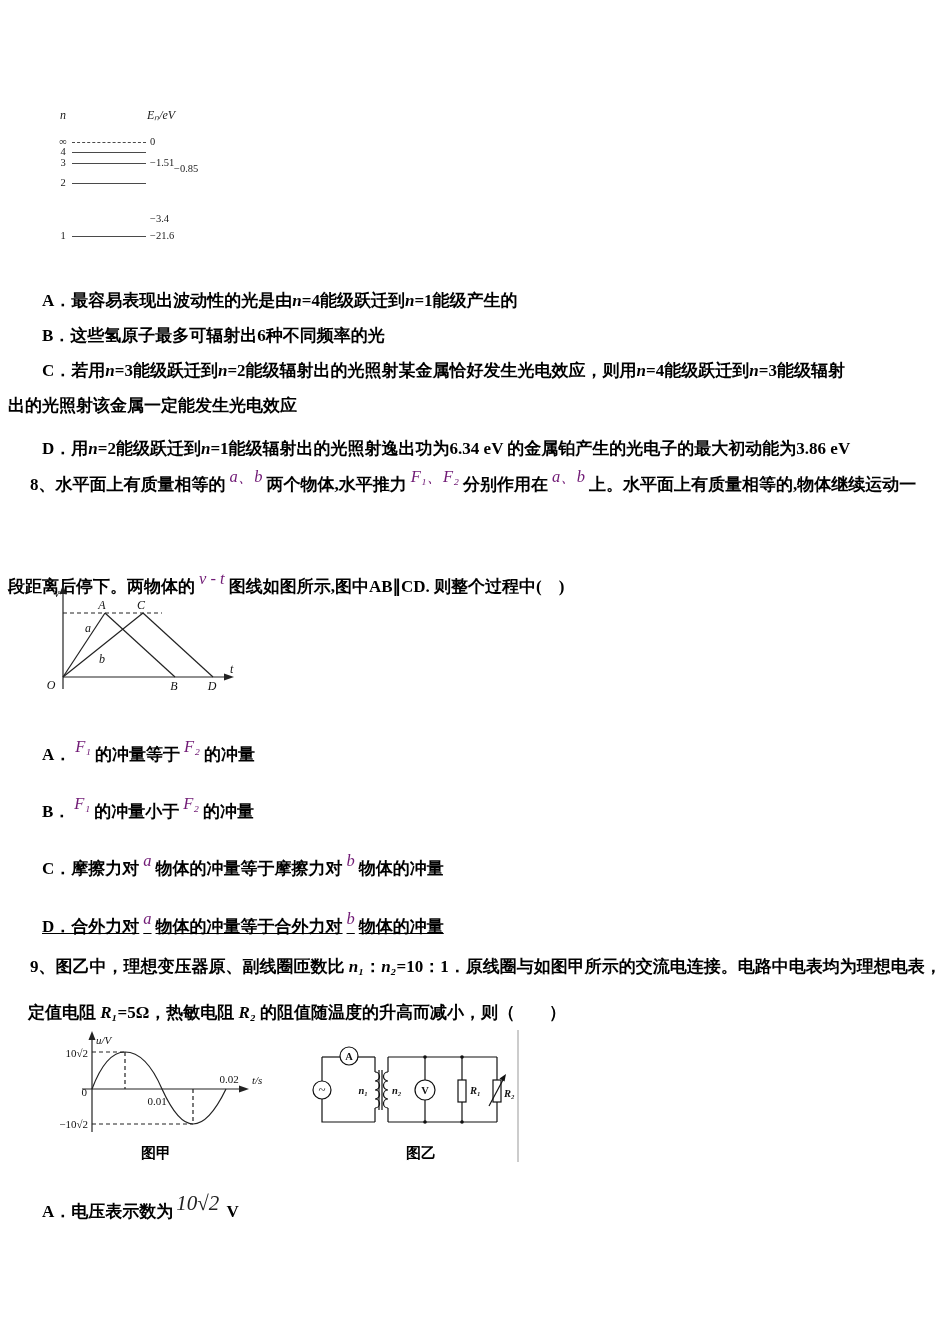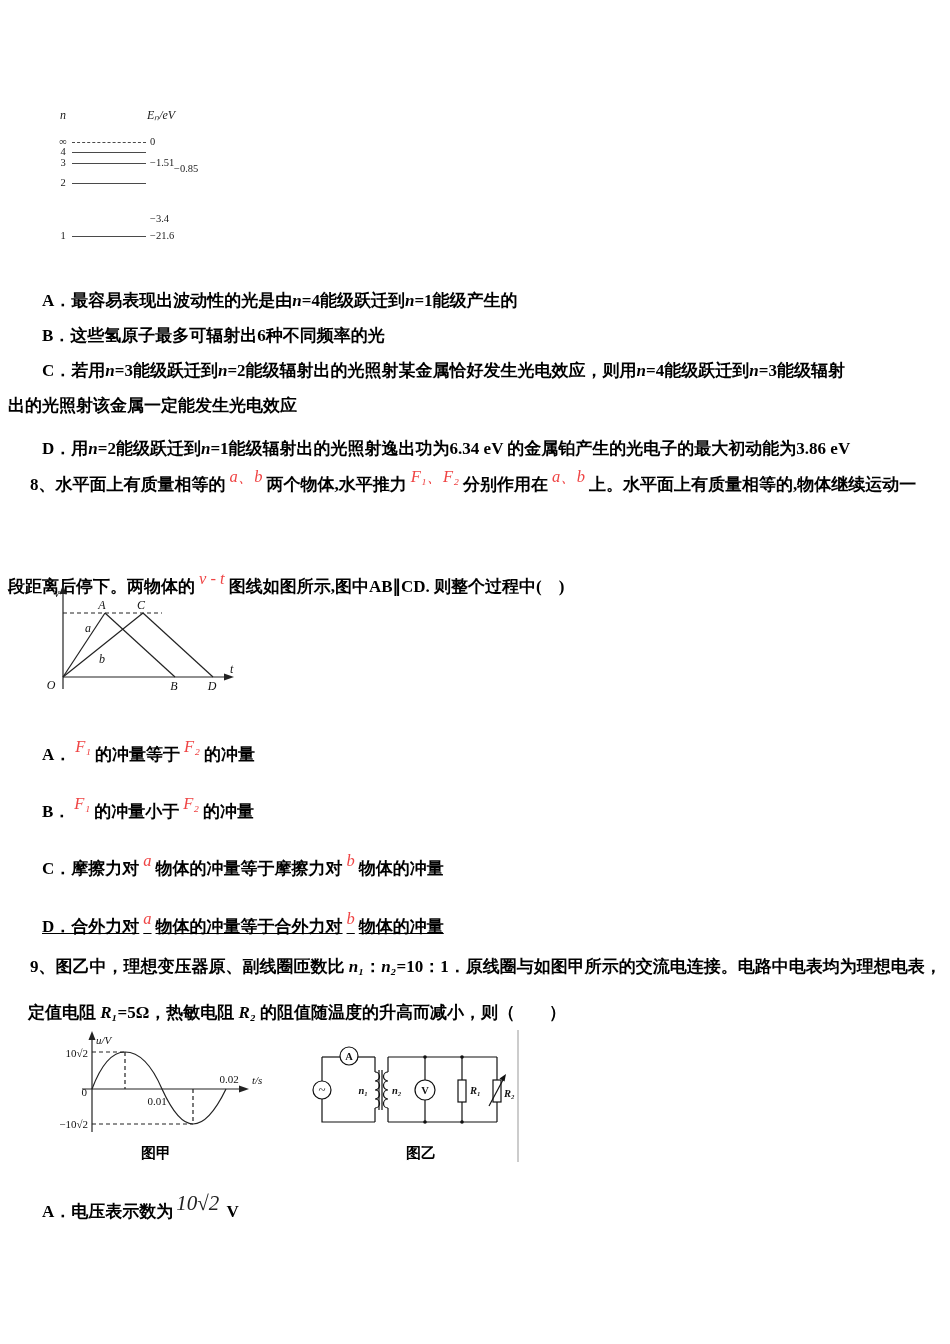--- a/index.html
+++ b/index.html
@@ -7,21 +7,21 @@
   body {
     position:relative;
     width:950px; height:1344px;
     font-family:"Liberation Serif", serif;
     color:#000;
     overflow:hidden;
   }
   .abs { position:absolute; white-space:nowrap; }
   .txt { font-size:17px; font-weight:bold; line-height:1.35; }
   
-  .m  { font-style:italic; font-weight:normal; color:#ef4444;
+  .m  { font-style:italic; font-weight:normal; color:#701a75;
         position:relative; top:-8px; font-size:16.5px; padding:0 4px; }
   .mbig { font-style:italic; font-weight:normal; color:#222;
         position:relative; top:-7px; font-size:21px; padding:0 3px; }
   .mi { font-style:italic; }
   
   .ediag { position:absolute; left:55px; top:105px; width:180px; height:150px; }
   .ed-head { position:absolute; font-size:12px; font-style:italic; color:#1a1a1a; }
   .ed-num  { position:absolute; font-size:10.5px; color:#1a1a1a; width:16px; text-align:center; }
   .ed-line { position:absolute; left:17px; width:74px; border-top:1.3px solid #4a4a4a; }
   .ed-line.dashed { border-top:1.3px dashed #4a4a4a; }

